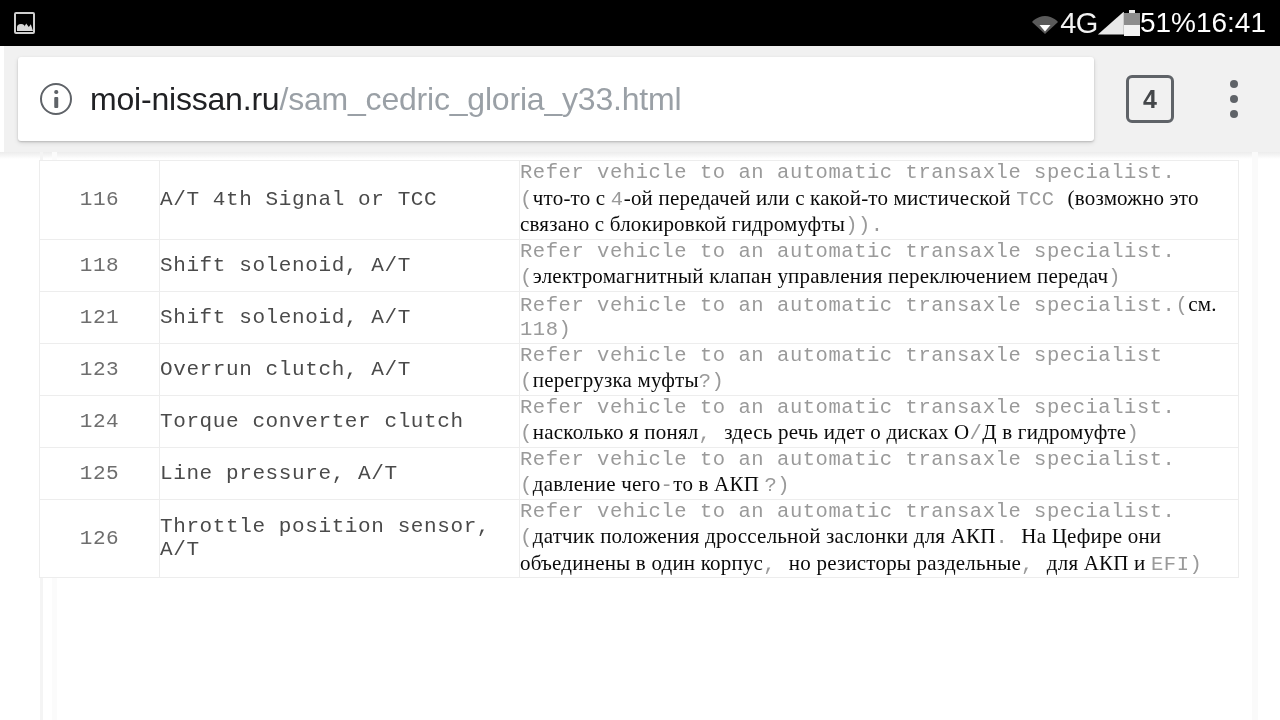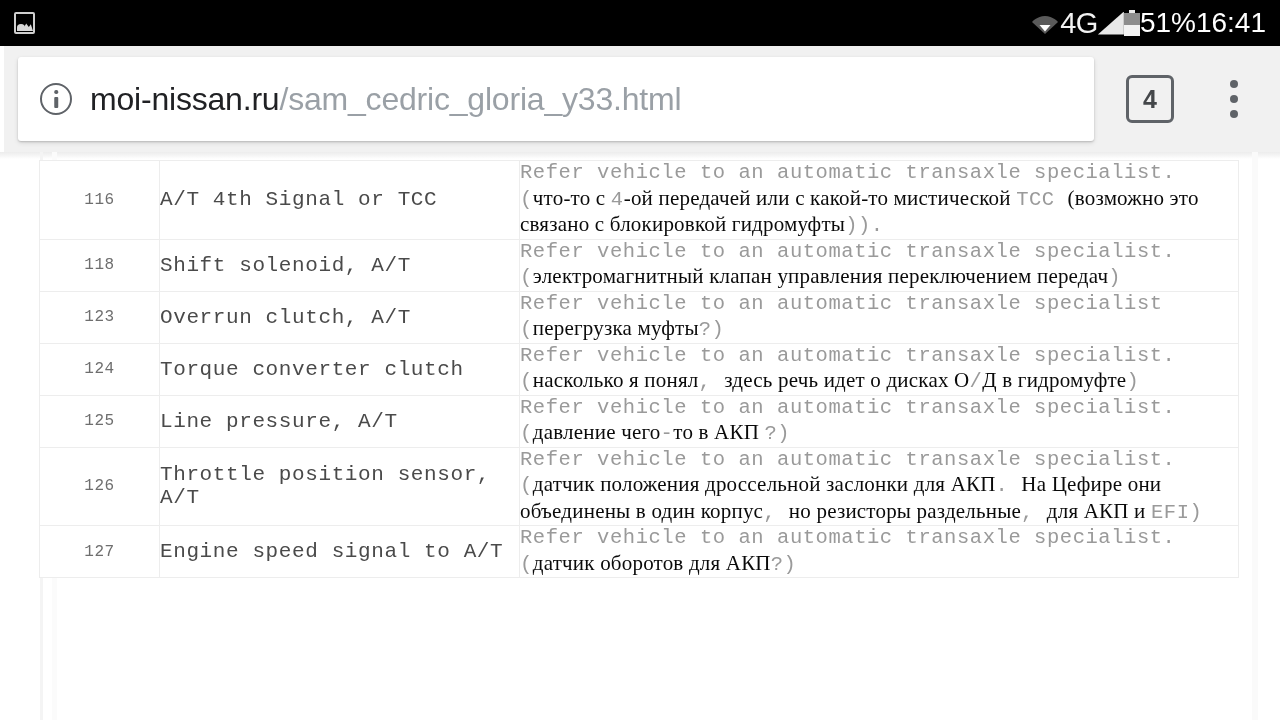--- a/index.html
+++ b/index.html
@@ -124,21 +124,21 @@
   }
   table.spec td{
     border:1px solid #ededed;
     vertical-align:middle;
     padding:0;
   }
   td.c-code{
     width:120px;
     text-align:center;
     font-family:"Liberation Mono", monospace;
-    font-size:16px; color:#6e6e6e; letter-spacing:0.5px;
+    font-size:21px; color:#6e6e6e; letter-spacing:0.5px;
   }
   td.c-name{
     width:360px;
     font-family:"Liberation Mono", monospace;
     font-size:21px; color:#4a4a4a; letter-spacing:0.6px;
     padding:6px 0 6px 2px;
   }
   td.c-desc{
     padding:6px 18px 8px 10px;
     line-height:24.5px;
@@ -215,41 +215,41 @@
           <td class="c-code">116</td>
           <td class="c-name">A/T 4th Signal or TCC</td>
           <td class="c-desc"><span class="en">Refer vehicle to an automatic transaxle specialist. (</span><span class="ru">что-то с </span><span class="en">4</span><span class="ru">-ой передачей или с какой-то мистической </span><span class="en">TCC </span><span class="ru">(возможно это связано с блокировкой гидромуфты</span><span class="en">)).</span></td>
         </tr>
         <tr>
           <td class="c-code">118</td>
           <td class="c-name">Shift solenoid, A/T</td>
           <td class="c-desc"><span class="en">Refer vehicle to an automatic transaxle specialist. (</span><span class="ru">электромагнитный клапан управления переключением передач</span><span class="en">)</span></td>
         </tr>
         <tr>
+          <td class="c-code">121</td>
+          <td class="c-name">Shift solenoid, A/T</td>
+          <td class="c-desc"><span class="en">Refer vehicle to an automatic transaxle specialist.(</span><span class="ru">см. </span><span class="en">118)</span></td>
+        </tr>
+        <tr>
           <td class="c-code">123</td>
           <td class="c-name">Overrun clutch, A/T</td>
           <td class="c-desc"><span class="en">Refer vehicle to an automatic transaxle specialist (</span><span class="ru">перегрузка муфты</span><span class="en">?)</span></td>
         </tr>
         <tr>
           <td class="c-code">124</td>
           <td class="c-name">Torque converter clutch</td>
           <td class="c-desc"><span class="en">Refer vehicle to an automatic transaxle specialist. (</span><span class="ru">насколько я понял</span><span class="en">, </span><span class="ru">здесь речь идет о дисках О</span><span class="en">/</span><span class="ru">Д в гидромуфте</span><span class="en">)</span></td>
         </tr>
         <tr>
           <td class="c-code">125</td>
           <td class="c-name">Line pressure, A/T</td>
           <td class="c-desc"><span class="en">Refer vehicle to an automatic transaxle specialist. (</span><span class="ru">давление чего</span><span class="en">-</span><span class="ru">то в АКП </span><span class="en">?)</span></td>
         </tr>
         <tr>
           <td class="c-code">126</td>
           <td class="c-name">Throttle position sensor, A/T</td>
           <td class="c-desc"><span class="en">Refer vehicle to an automatic transaxle specialist. (</span><span class="ru">датчик положения дроссельной заслонки для АКП</span><span class="en">. </span><span class="ru">На Цефире они объединены в один корпус</span><span class="en">, </span><span class="ru">но резисторы раздельные</span><span class="en">, </span><span class="ru">для АКП и </span><span class="en">EFI)</span></td>
         </tr>
-        <tr>
-          <td class="c-code">127</td>
-          <td class="c-name">Engine speed signal to A/T</td>
-          <td class="c-desc"><span class="en">Refer vehicle to an automatic transaxle specialist. (</span><span class="ru">датчик оборотов для АКП</span><span class="en">?)</span></td>
-        </tr>
       </tbody>
   </table>
 
   <div class="tailtext">Расшифровка</div>
 </div>
 
 </body></html>

